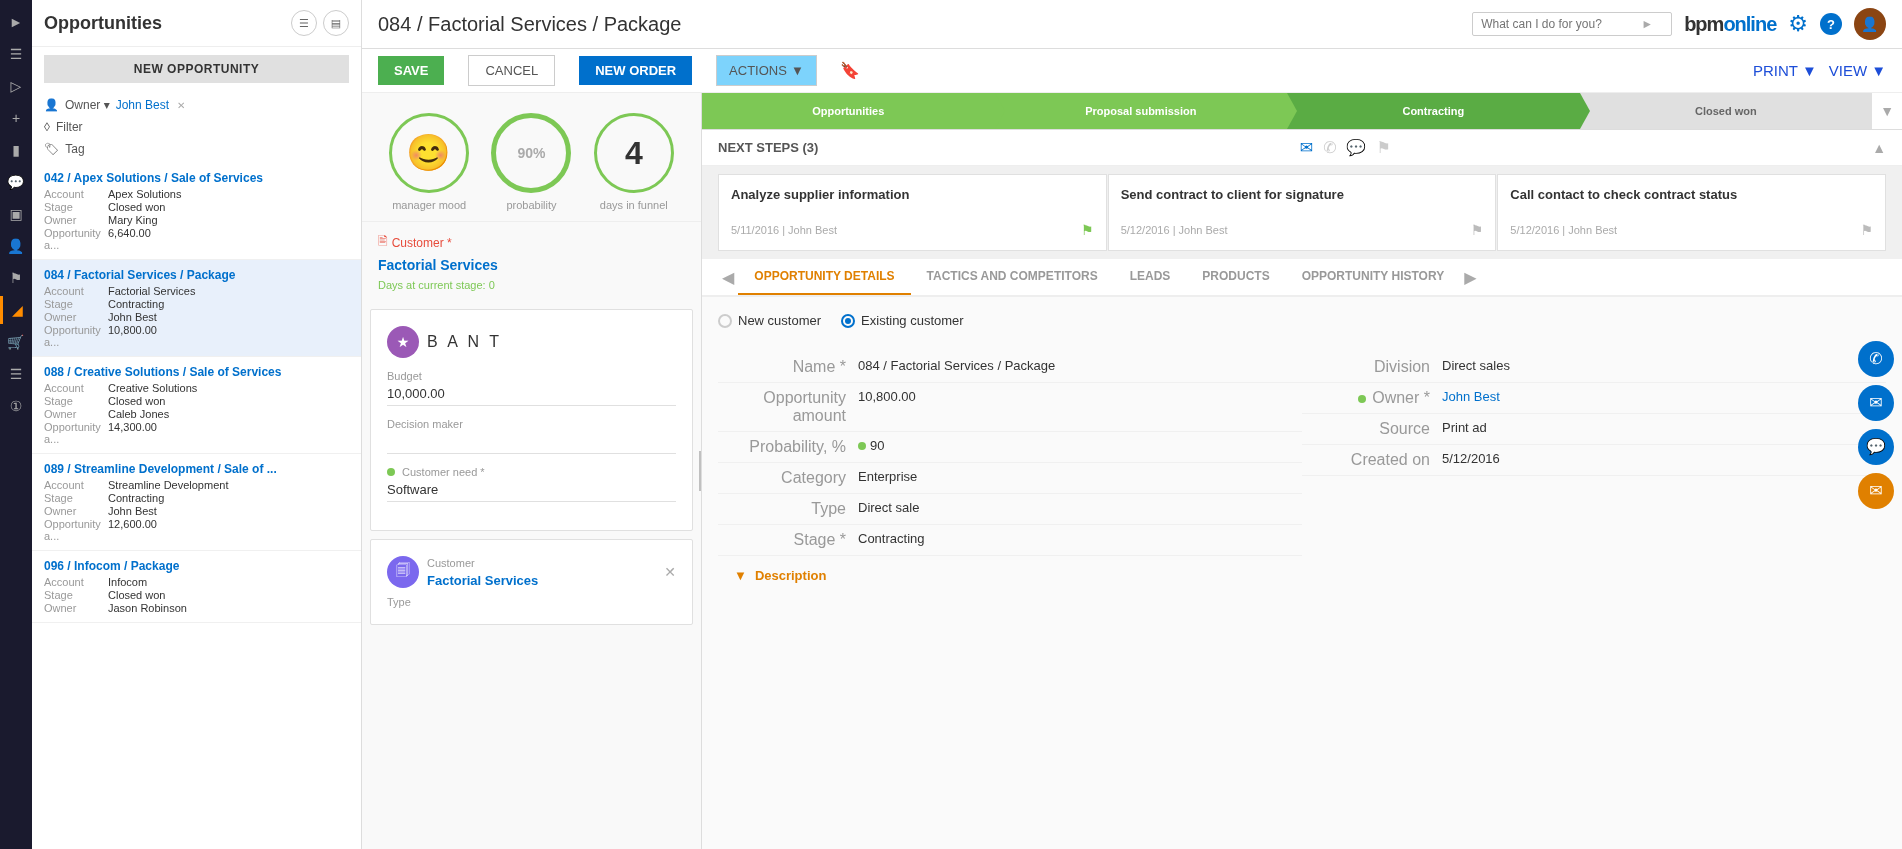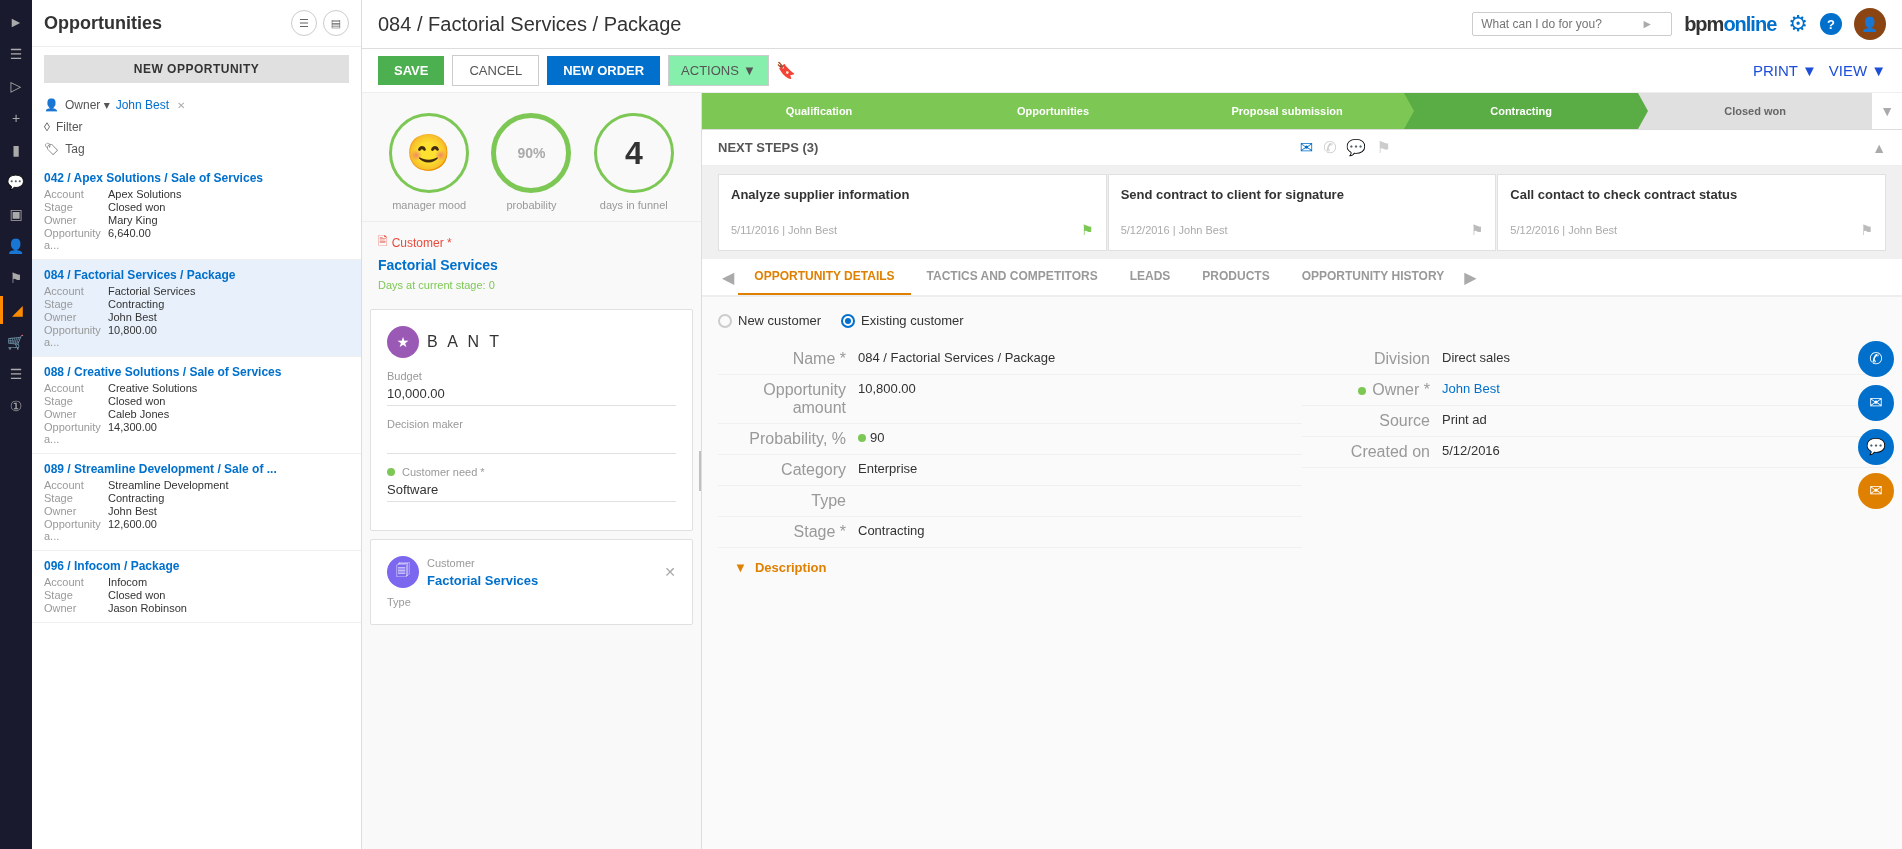--- a/index.html
+++ b/index.html
@@ -40,25 +40,25 @@
     .top-header { background: #fff; border-bottom: 1px solid #ddd; padding: 8px 16px; display: flex; align-items: center; justify-content: space-between; }
     .page-title { font-size: 20px; font-weight: 300; color: #333; }
     .header-right { display: flex; align-items: center; gap: 12px; }
     .search-box { display: flex; align-items: center; border: 1px solid #ccc; padding: 4px 8px; border-radius: 2px; width: 200px; font-size: 12px; color: #999; }
     .search-box input { border: none; outline: none; font-size: 12px; color: #999; width: 160px; background: transparent; }
     .bpm-logo { font-size: 20px; font-weight: bold; color: #0070cc; letter-spacing: -1px; }
     .bpm-logo span { color: #333; }
     .header-avatar { width: 32px; height: 32px; border-radius: 50%; background: #8B4513; display: flex; align-items: center; justify-content: center; color: #fff; font-size: 14px; overflow: hidden; }
 
     
-    .toolbar { background: #fff; padding: 6px 16px; display: flex; align-items: center; gap: 8px; border-bottom: 1px solid #eee; }
+    .toolbar { background: #fff; padding: 6px 16px; display: flex; align-items: center; gap: 24px; border-bottom: 1px solid #eee; }
     .btn-save { background: #4CAF50; color: #fff; border: none; padding: 7px 16px; font-size: 13px; cursor: pointer; font-weight: bold; }
     .btn-cancel { background: #fff; color: #555; border: 1px solid #ccc; padding: 7px 16px; font-size: 13px; cursor: pointer; }
     .btn-new-order { background: #0070cc; color: #fff; border: none; padding: 7px 16px; font-size: 13px; cursor: pointer; font-weight: bold; }
-    .btn-actions { background: #86efac; color: #555; border: 1px solid #ccc; padding: 7px 12px; font-size: 13px; cursor: pointer; display: flex; align-items: center; gap: 4px; }
+    .btn-actions { background: #7dd3fc; color: #555; border: 1px solid #ccc; padding: 7px 12px; font-size: 13px; cursor: pointer; display: flex; align-items: center; gap: 4px; }
     .toolbar-right { margin-left: auto; display: flex; gap: 12px; }
     .btn-text { background: transparent; border: none; color: #1d4ed8; font-size: 15px; cursor: pointer; display: flex; align-items: center; gap: 4px; }
     .bookmark-icon { color: #0070cc; font-size: 16px; }
 
     
     .content-area { flex: 1; display: flex; overflow: hidden; }
 
     
     .left-panel { width: 340px; background: #f9f9f9; border-right: 1px solid #ddd; display: flex; flex-direction: column; overflow-y: auto; position: relative; }
     .collapse-btn { position: absolute; right: -14px; top: 50%; transform: translateY(-50%); background: #c0c0c0; border: none; width: 16px; height: 40px; cursor: pointer; color: #fff; font-size: 10px; z-index: 10; border-radius: 0 4px 4px 0; }
@@ -126,21 +126,21 @@
     .step-flag.active { color: #7dc855; }
 
     
     .details-tabs { display: flex; align-items: center; background: #fff; border-bottom: 2px solid #eee; padding: 0 16px; }
     .tab-item { padding: 10px 16px; font-size: 12px; font-weight: bold; color: #999; cursor: pointer; border-bottom: 2px solid transparent; text-transform: uppercase; }
     .tab-item.active { color: #e08000; border-bottom: 2px solid #e08000; }
     .tab-nav { color: #aaa; font-size: 16px; cursor: pointer; padding: 8px 4px; }
 
     
     .details-content { flex: 1; overflow-y: auto; padding: 16px; background: #fafafa; }
-    .radio-group { display: flex; gap: 20px; margin-bottom: 16px; align-items: center; }
+    .radio-group { display: flex; gap: 20px; margin-bottom: 24px; align-items: center; }
     .radio-item { display: flex; align-items: center; gap: 6px; cursor: pointer; }
     .radio-dot { width: 14px; height: 14px; border-radius: 50%; border: 2px solid #ccc; display: flex; align-items: center; justify-content: center; }
     .radio-dot.selected { border-color: #0070cc; }
     .radio-dot.selected::after { content: ''; width: 6px; height: 6px; border-radius: 50%; background: #0070cc; display: block; }
     .radio-label { font-size: 13px; color: #333; }
 
     .details-grid { display: grid; grid-template-columns: 1fr 1fr; gap: 0; }
     .detail-row { display: flex; align-items: flex-start; padding: 6px 0; border-bottom: 1px solid #f0f0f0; }
     .detail-label { width: 140px; min-width: 140px; color: #999; font-size: 16px; text-align: right; padding-right: 12px; }
     .detail-value { color: #333; font-size: 13px; flex: 1; }
@@ -391,24 +391,20 @@
             <span class="contact-close">✕</span>
           </div>
           <div class="contact-label">Type</div>
         </div>
       </div>
 
       <div class="right-panel">
 
         <div class="pipeline">
           <div class="stage-item completed">
-            <span>Qualification</span>
-            <div class="stage-arrow"></div>
-          </div>
-          <div class="stage-item completed">
             <span>Opportunities</span>
             <div class="stage-arrow"></div>
           </div>
           <div class="stage-item completed">
             <span>Proposal submission</span>
             <div class="stage-arrow"></div>
           </div>
           <div class="stage-item active">
             <span>Contracting</span>
             <div class="stage-arrow"></div>
@@ -493,20 +489,21 @@
                   <span style="width:8px;height:8px;border-radius:50%;background:#7dc855;display:inline-block;"></span>
                   90
                 </span>
               </div>
               <div class="detail-row">
                 <span class="detail-label">Category</span>
                 <span class="detail-value">Enterprise</span>
               </div>
               <div class="detail-row">
                 <span class="detail-label">Type</span>
+                <span class="detail-value">Direct sale</span>
               </div>
               <div class="detail-row">
                 <span class="detail-label">Stage *</span>
                 <span class="detail-value">Contracting</span>
               </div>
             </div>
             <div>
               <div class="detail-row">
                 <span class="detail-label">Division</span>
                 <span class="detail-value">Direct sales</span>

